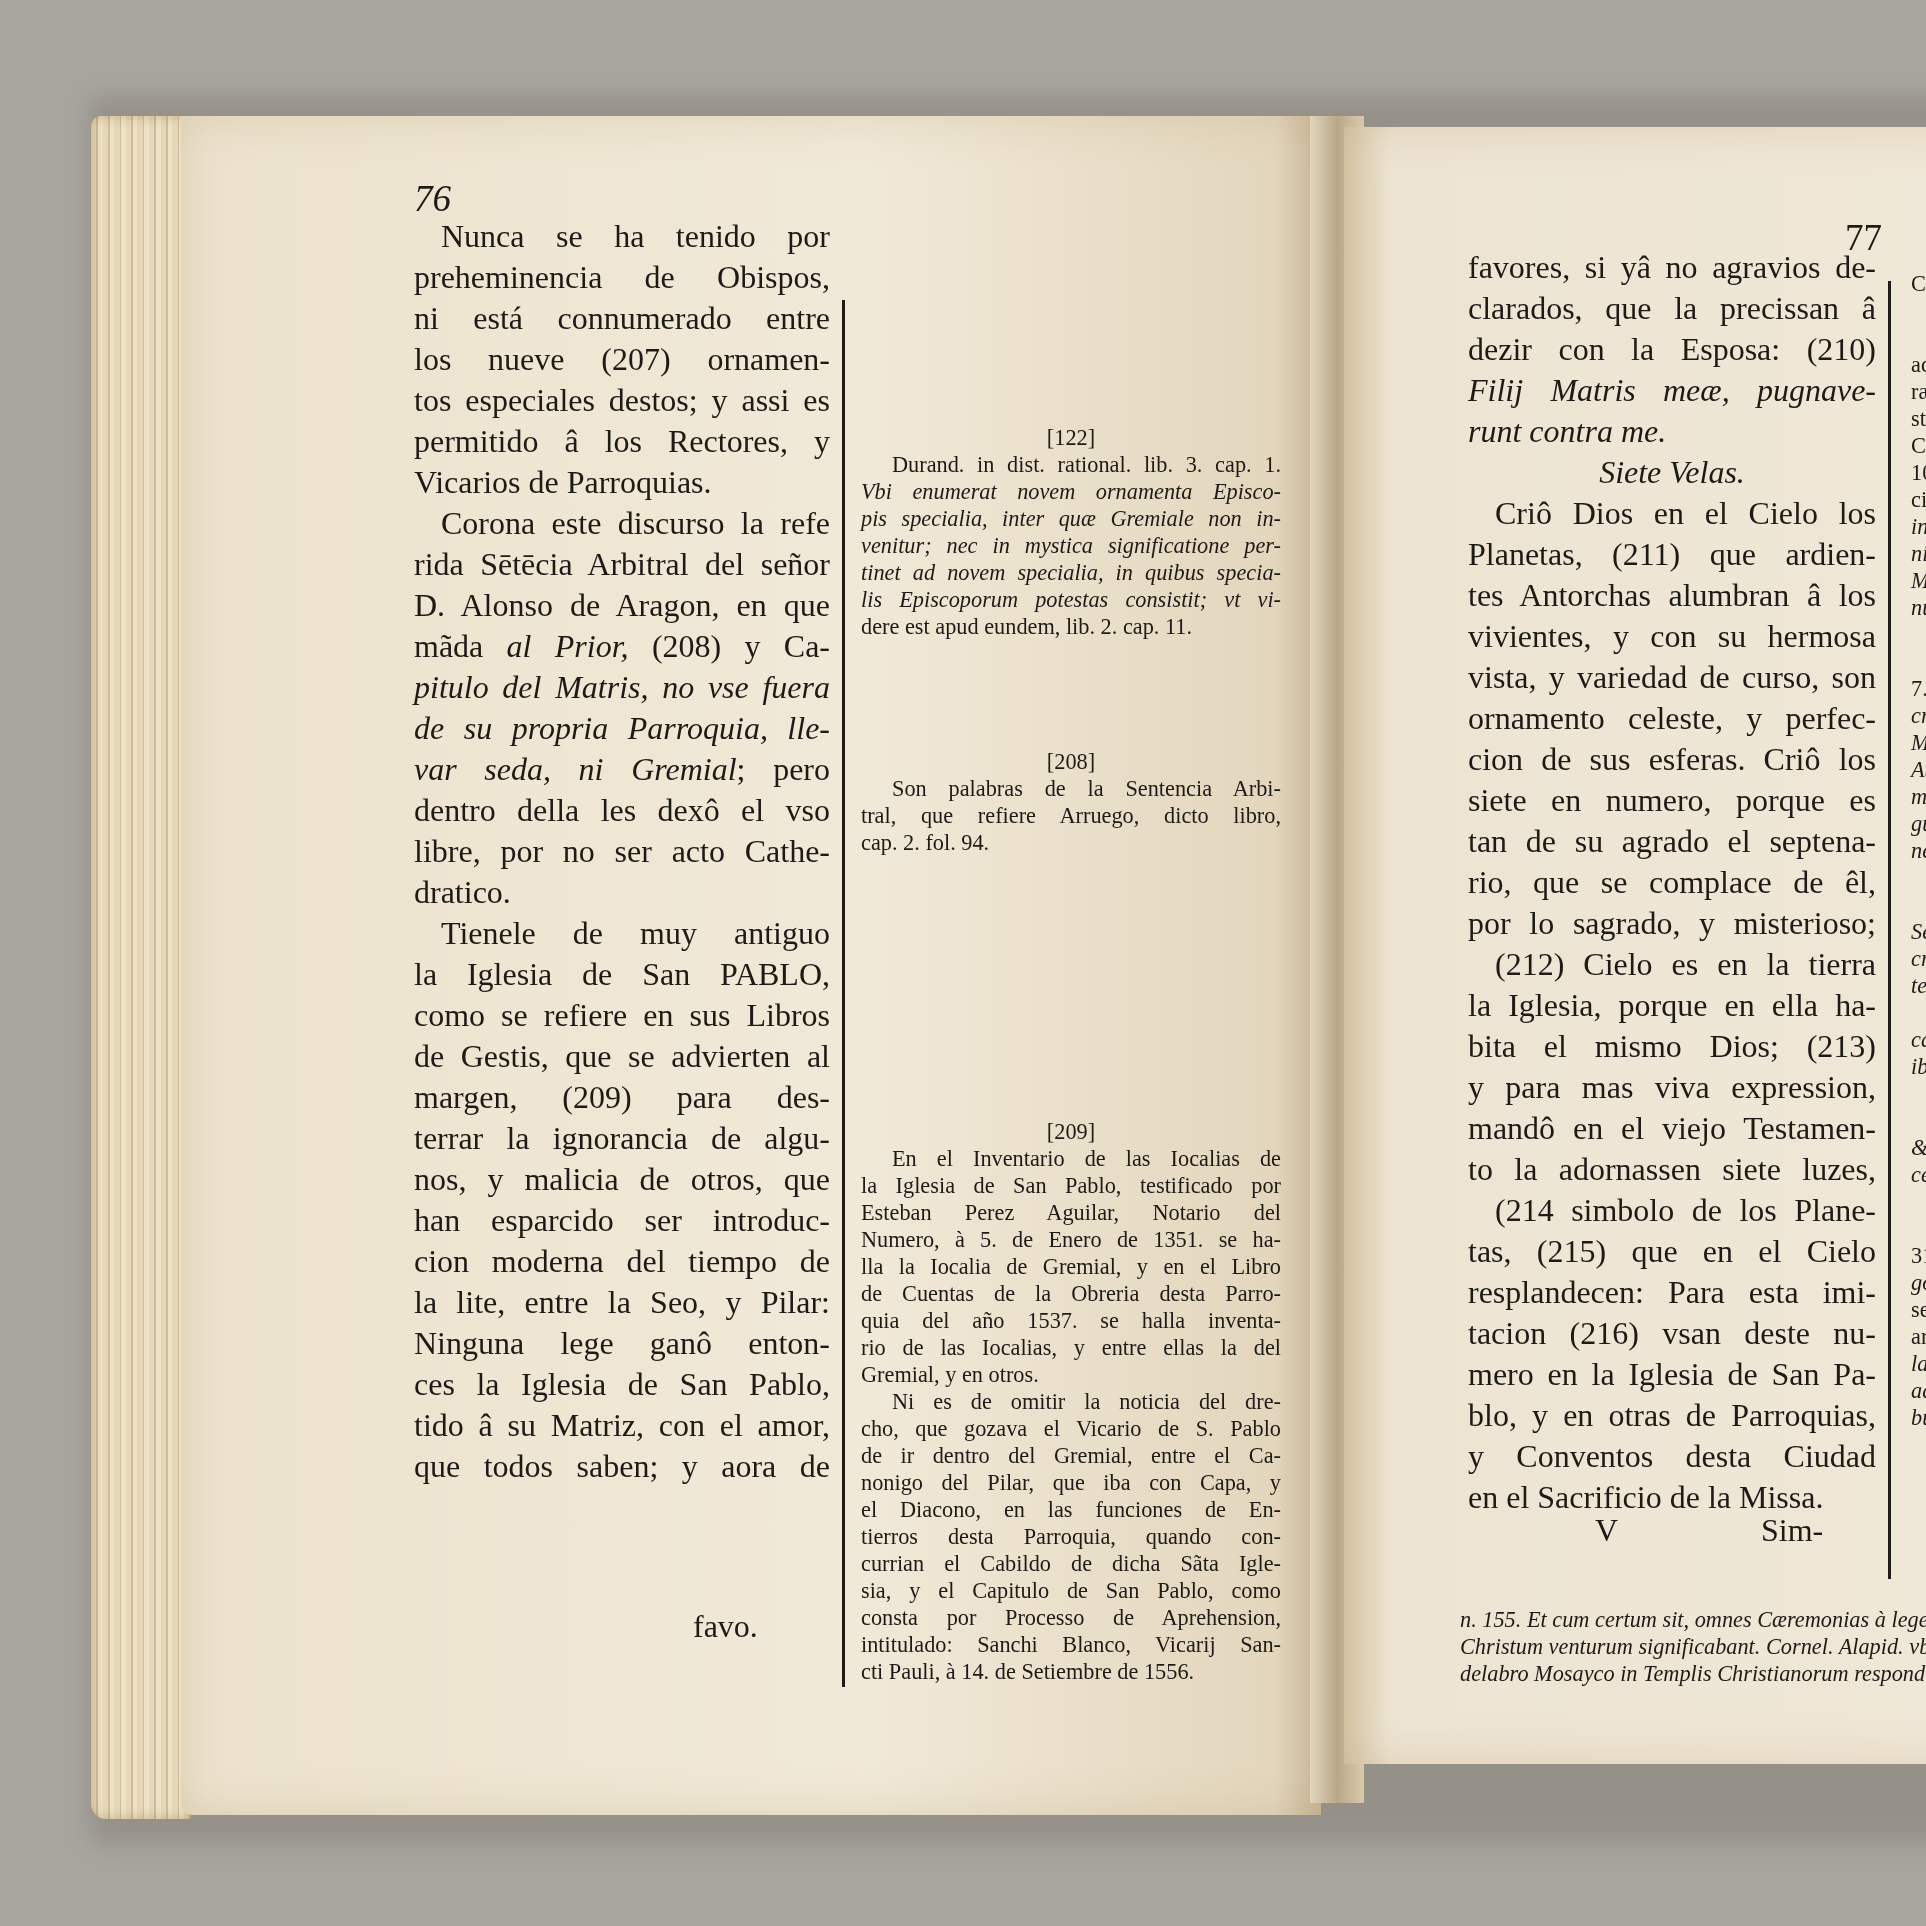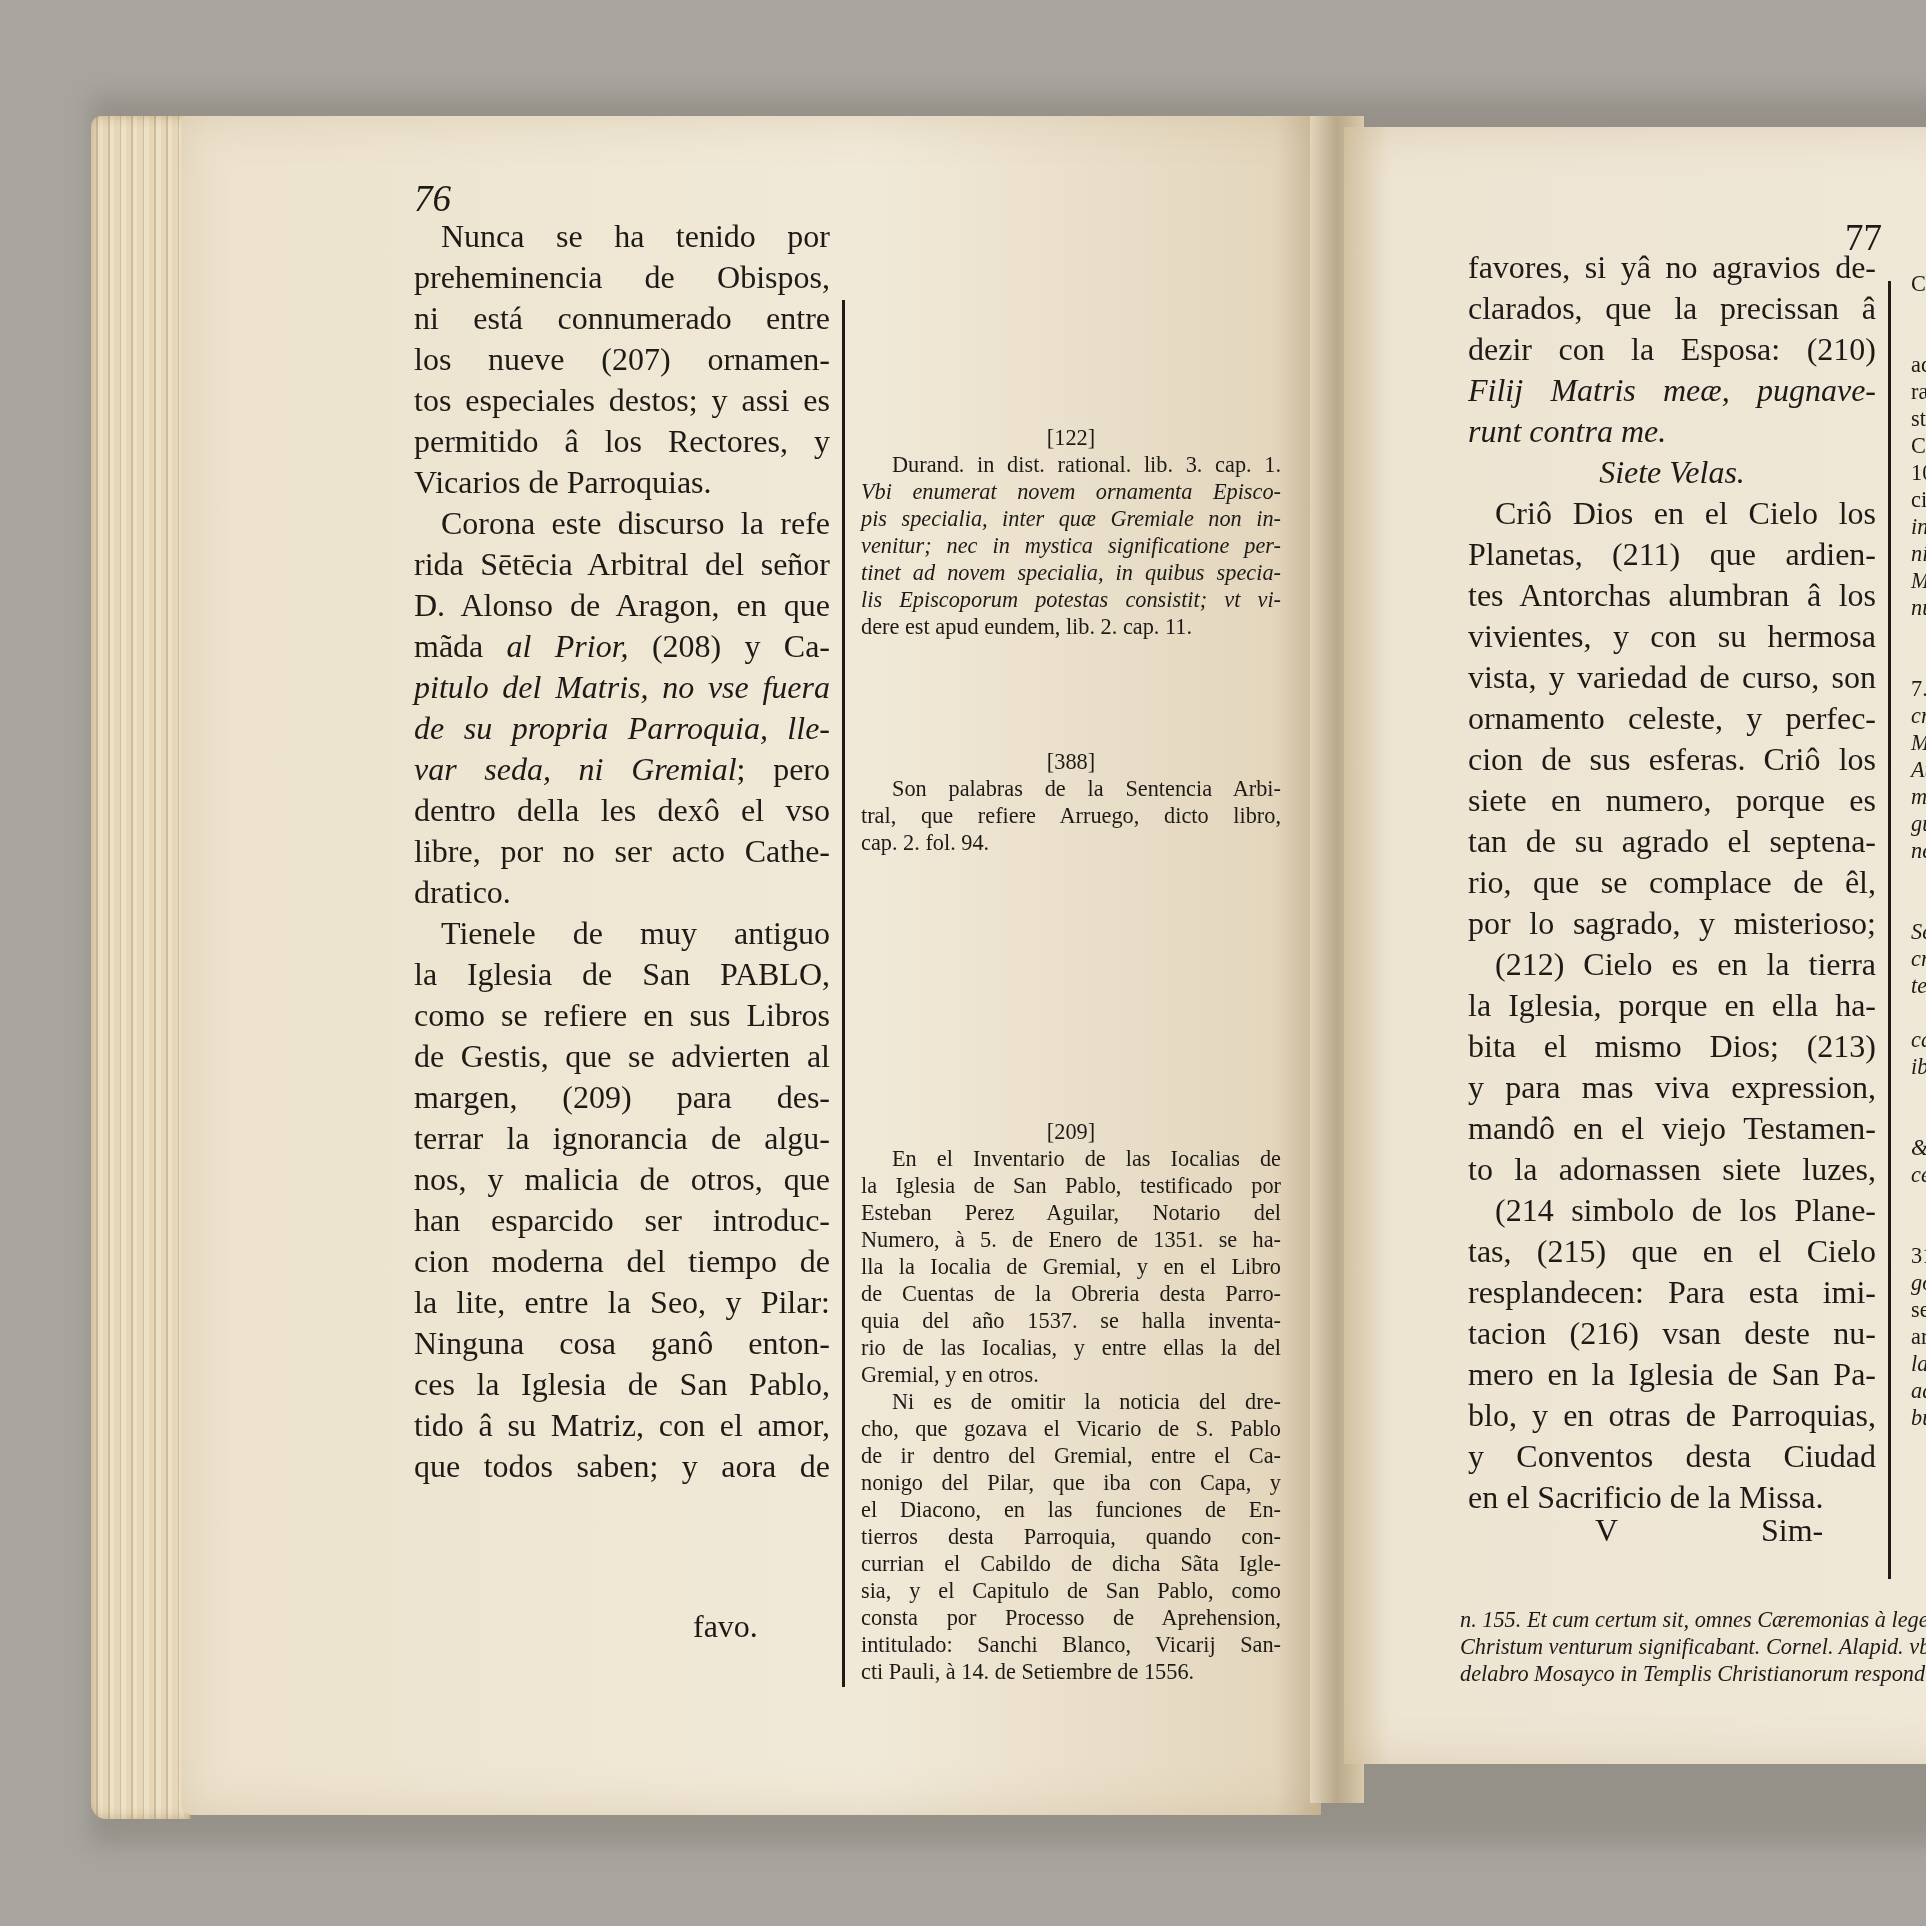--- a/index.html
+++ b/index.html
@@ -71,40 +71,40 @@
     <span class="ln indent">Tienele de muy antiguo</span>
     <span class="ln">la Iglesia de San PABLO,</span>
     <span class="ln">como se refiere en sus Libros</span>
     <span class="ln">de Gestis, que se advierten al</span>
     <span class="ln">margen, (209) para des-</span>
     <span class="ln">terrar la ignorancia de algu-</span>
     <span class="ln">nos, y malicia de otros, que</span>
     <span class="ln">han esparcido ser introduc-</span>
     <span class="ln">cion moderna del tiempo de</span>
     <span class="ln">la lite, entre la Seo, y Pilar:</span>
-    <span class="ln">Ninguna cosa ganô enton-</span>
+    <span class="ln">Ninguna lege ganô enton-</span>
     <span class="ln">ces la Iglesia de San Pablo,</span>
     <span class="ln">tido â su Matriz, con el amor,</span>
     <span class="ln">que todos saben; y aora de</span>
   </div>
 <div class="main-col" style="left:693px;top:1606px;width:77px;">
   <span class="ln last">favo.</span>
 </div>
 <div class="rule" style="left:842px;top:300px;height:1387px;"></div>
 <div class="note-col" id="left-notes" style="left:861px;top:424px;width:420px;">
     <span class="marker">[122]</span>
     <span class="ln indent">Durand. in dist. rational. lib. 3. cap. 1.</span>
     <span class="ln it">Vbi enumerat novem ornamenta Episco-</span>
     <span class="ln it">pis specialia, inter quæ Gremiale non in-</span>
     <span class="ln it">venitur; nec in mystica significatione per-</span>
     <span class="ln it">tinet ad novem specialia, in quibus specia-</span>
     <span class="ln it">lis Episcoporum potestas consistit; vt vi-</span>
     <span class="ln last">dere est apud eundem, lib. 2. cap. 11.</span>
     <span class="gap" style="height: 108px;"></span>
-    <span class="marker">[388]</span>
+    <span class="marker">[208]</span>
     <span class="ln indent">Son palabras de la Sentencia Arbi-</span>
     <span class="ln">tral, que refiere Arruego, dicto libro,</span>
     <span class="ln last">cap. 2. fol. 94.</span>
     <span class="gap" style="height: 262px;"></span>
     <span class="marker">[209]</span>
     <span class="ln indent">En el Inventario de las Iocalias de</span>
     <span class="ln">la Iglesia de San Pablo, testificado por</span>
     <span class="ln">Esteban Perez Aguilar, Notario del</span>
     <span class="ln">Numero, à 5. de Enero de 1351. se ha-</span>
     <span class="ln">lla la Iocalia de Gremial, y en el Libro</span>

